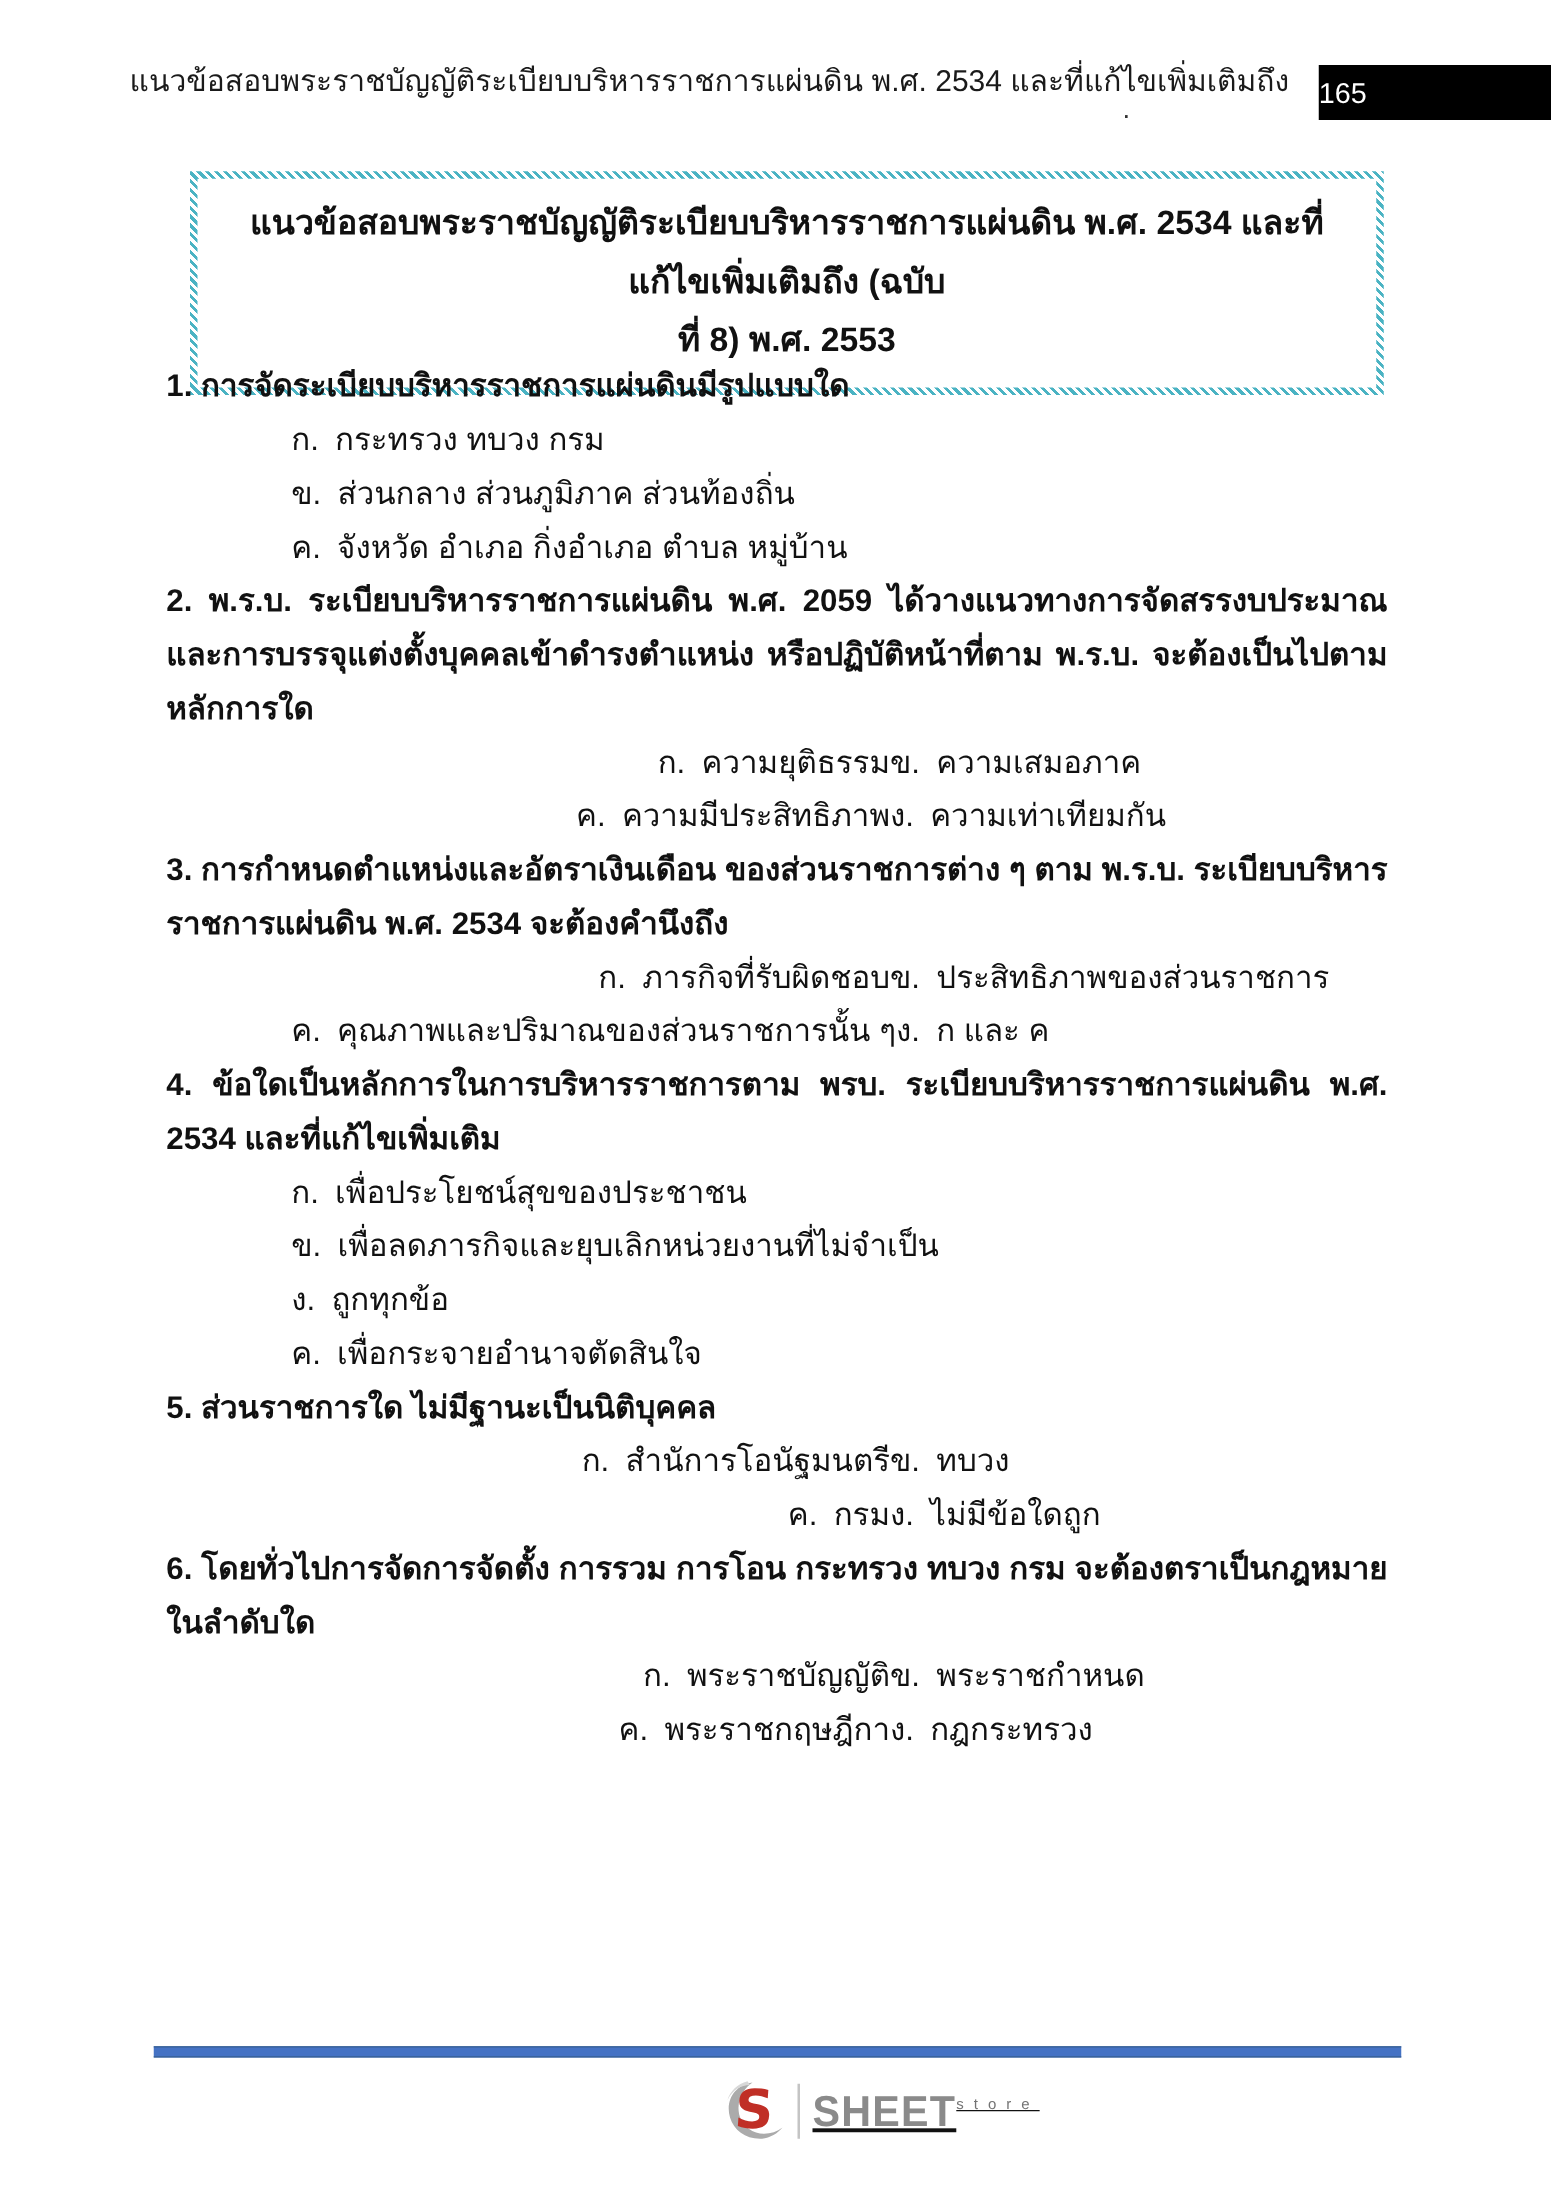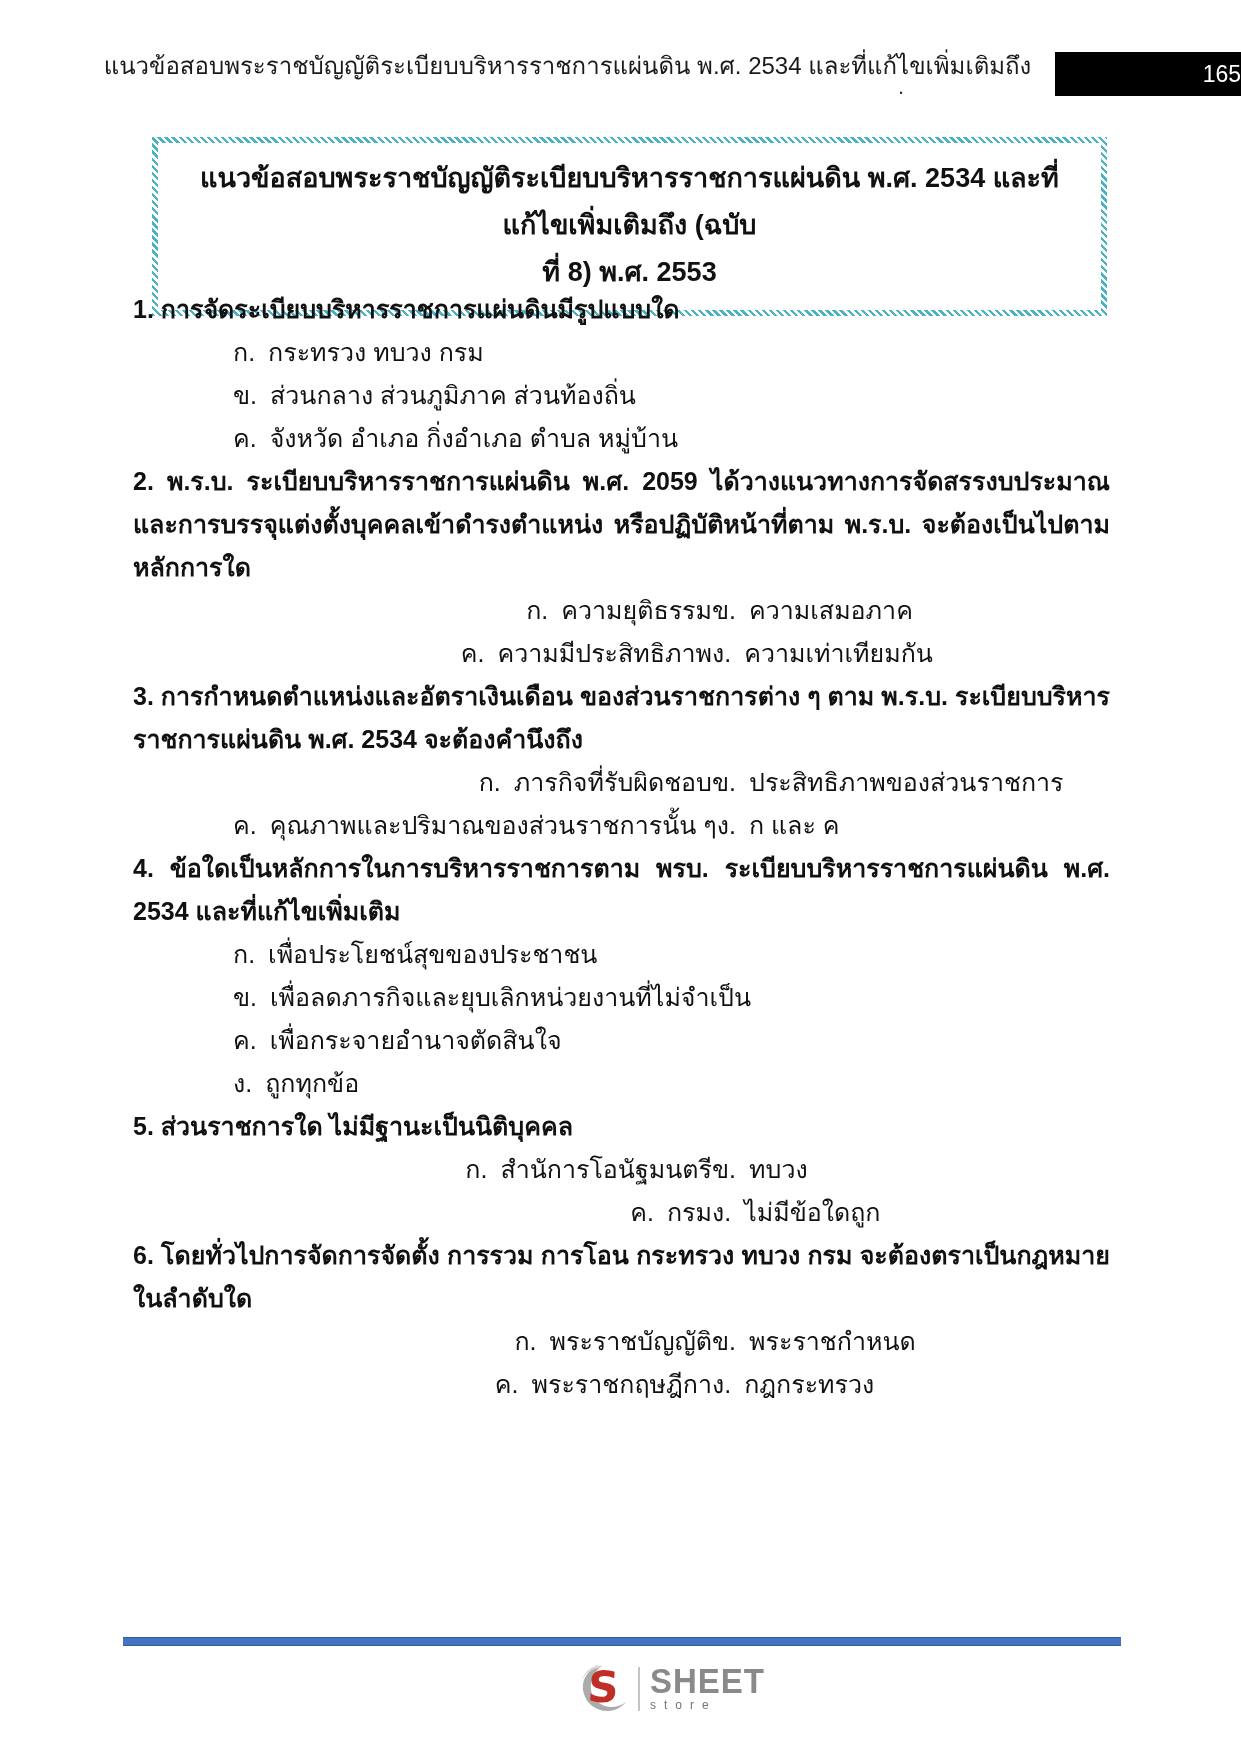--- a/index.html
+++ b/index.html
@@ -8,21 +8,21 @@
     font-family:"Liberation Sans","DejaVu Sans",sans-serif;
     color:#111;overflow:hidden;
   }
   
   .page-header{
     position:absolute;top:46px;left:80px;right:186px;
     text-align:center;font-size:24px;line-height:40px;color:#1a1a1a;
   }
   .page-number-badge{
     position:absolute;top:52px;right:0;width:186px;height:44px;
-    background:#000;color:#fff;display:flex;align-items:center;justify-content:flex-end;
+    background:#000;color:#fff;display:flex;align-items:center;justify-content:flex-start;
     font-size:23px;
   }
   .stray-dot{position:absolute;top:74px;left:898px;font-size:22px;color:#333;}
   
   .title-box-wrap{
     position:absolute;top:137px;left:152px;width:955px;box-sizing:border-box;
     padding:6px;
     background:repeating-linear-gradient(45deg,#4ab3c3 0,#4ab3c3 2.4px,#ffffff 2.4px,#ffffff 5px);
   }
   .title-box{
@@ -38,21 +38,21 @@
   .opt.col1{min-width:479px;}
   .opt-label{display:inline-block;margin-right:13px;}
   
   .footer-divider{
     position:absolute;top:1637px;left:123px;width:998px;height:7px;
     background:#4472c4;border-top:1px solid #365f91;border-bottom:1px solid #365f91;
   }
   .logo{position:absolute;top:1664px;left:578px;display:flex;align-items:center;}
   .logo-icon{width:52px;height:50px;display:block;}
   .logo-divider{width:2px;height:44px;background:#c4c4c4;margin:0 10px 0 8px;}
-  .logo-text{display:flex;flex-direction:column;justify-content:center;}
+  .logo-text{display:flex;justify-content:center;text-decoration:underline;}
   .logo-brand{font-size:33px;font-weight:bold;color:#8a8a8a;line-height:30px;letter-spacing:1px;transform:scaleY(1.05);}
   .logo-sub{font-size:12px;color:#737373;letter-spacing:8px;margin-top:2px;}
 </style>
 </head>
 <body>
 
 <div class="page-header">แนวข้อสอบพระราชบัญญัติระเบียบบริหารราชการแผ่นดิน พ.ศ. 2534 และที่แก้ไขเพิ่มเติมถึง</div>
 <div class="page-number-badge">
   <span>165</span>
 </div>
@@ -109,24 +109,24 @@
     <div class="q">
       <div class="q-heading">4. ข้อใดเป็นหลักการในการบริหารราชการตาม พรบ. ระเบียบบริหารราชการแผ่นดิน พ.ศ. 2534 และที่แก้ไขเพิ่มเติม</div>
       <div class="opts">
         <div class="opt-row">
           <div class="opt"><span class="opt-label">ก.</span><span class="opt-text">เพื่อประโยชน์สุขของประชาชน</span></div>
         </div>
         <div class="opt-row">
           <div class="opt"><span class="opt-label">ข.</span><span class="opt-text">เพื่อลดภารกิจและยุบเลิกหน่วยงานที่ไม่จำเป็น</span></div>
         </div>
         <div class="opt-row">
-          <div class="opt"><span class="opt-label">ค.</span><span class="opt-text">เพื่อกระจายอำนาจตัดสินใจ</span></div>
+          <div class="opt"><span class="opt-label">ง.</span><span class="opt-text">ถูกทุกข้อ</span></div>
         </div>
         <div class="opt-row">
-          <div class="opt"><span class="opt-label">ง.</span><span class="opt-text">ถูกทุกข้อ</span></div>
+          <div class="opt"><span class="opt-label">ค.</span><span class="opt-text">เพื่อกระจายอำนาจตัดสินใจ</span></div>
         </div>
       </div>
     </div>
     <div class="q">
       <div class="q-heading">5. ส่วนราชการใด ไม่มีฐานะเป็นนิติบุคคล</div>
       <div class="opts">
         <div class="opt-row">
           <div class="opt col1"><span class="opt-label">ก.</span><span class="opt-text">สำนัการโอนัฐมนตรี</span></div>
           <div class="opt"><span class="opt-label">ข.</span><span class="opt-text">ทบวง</span></div>
         </div>

